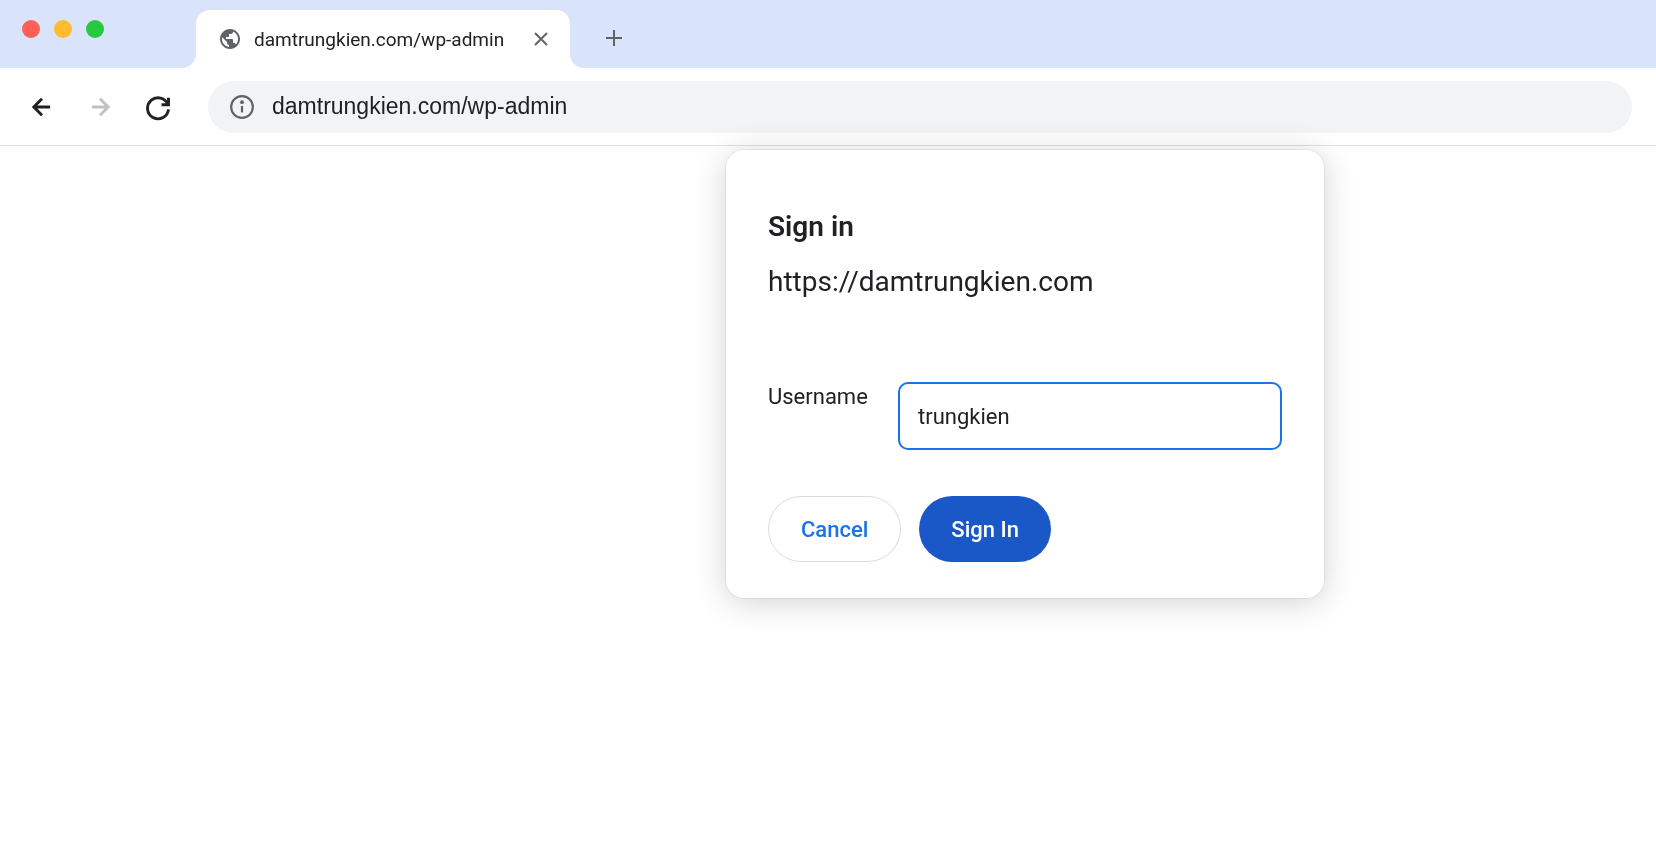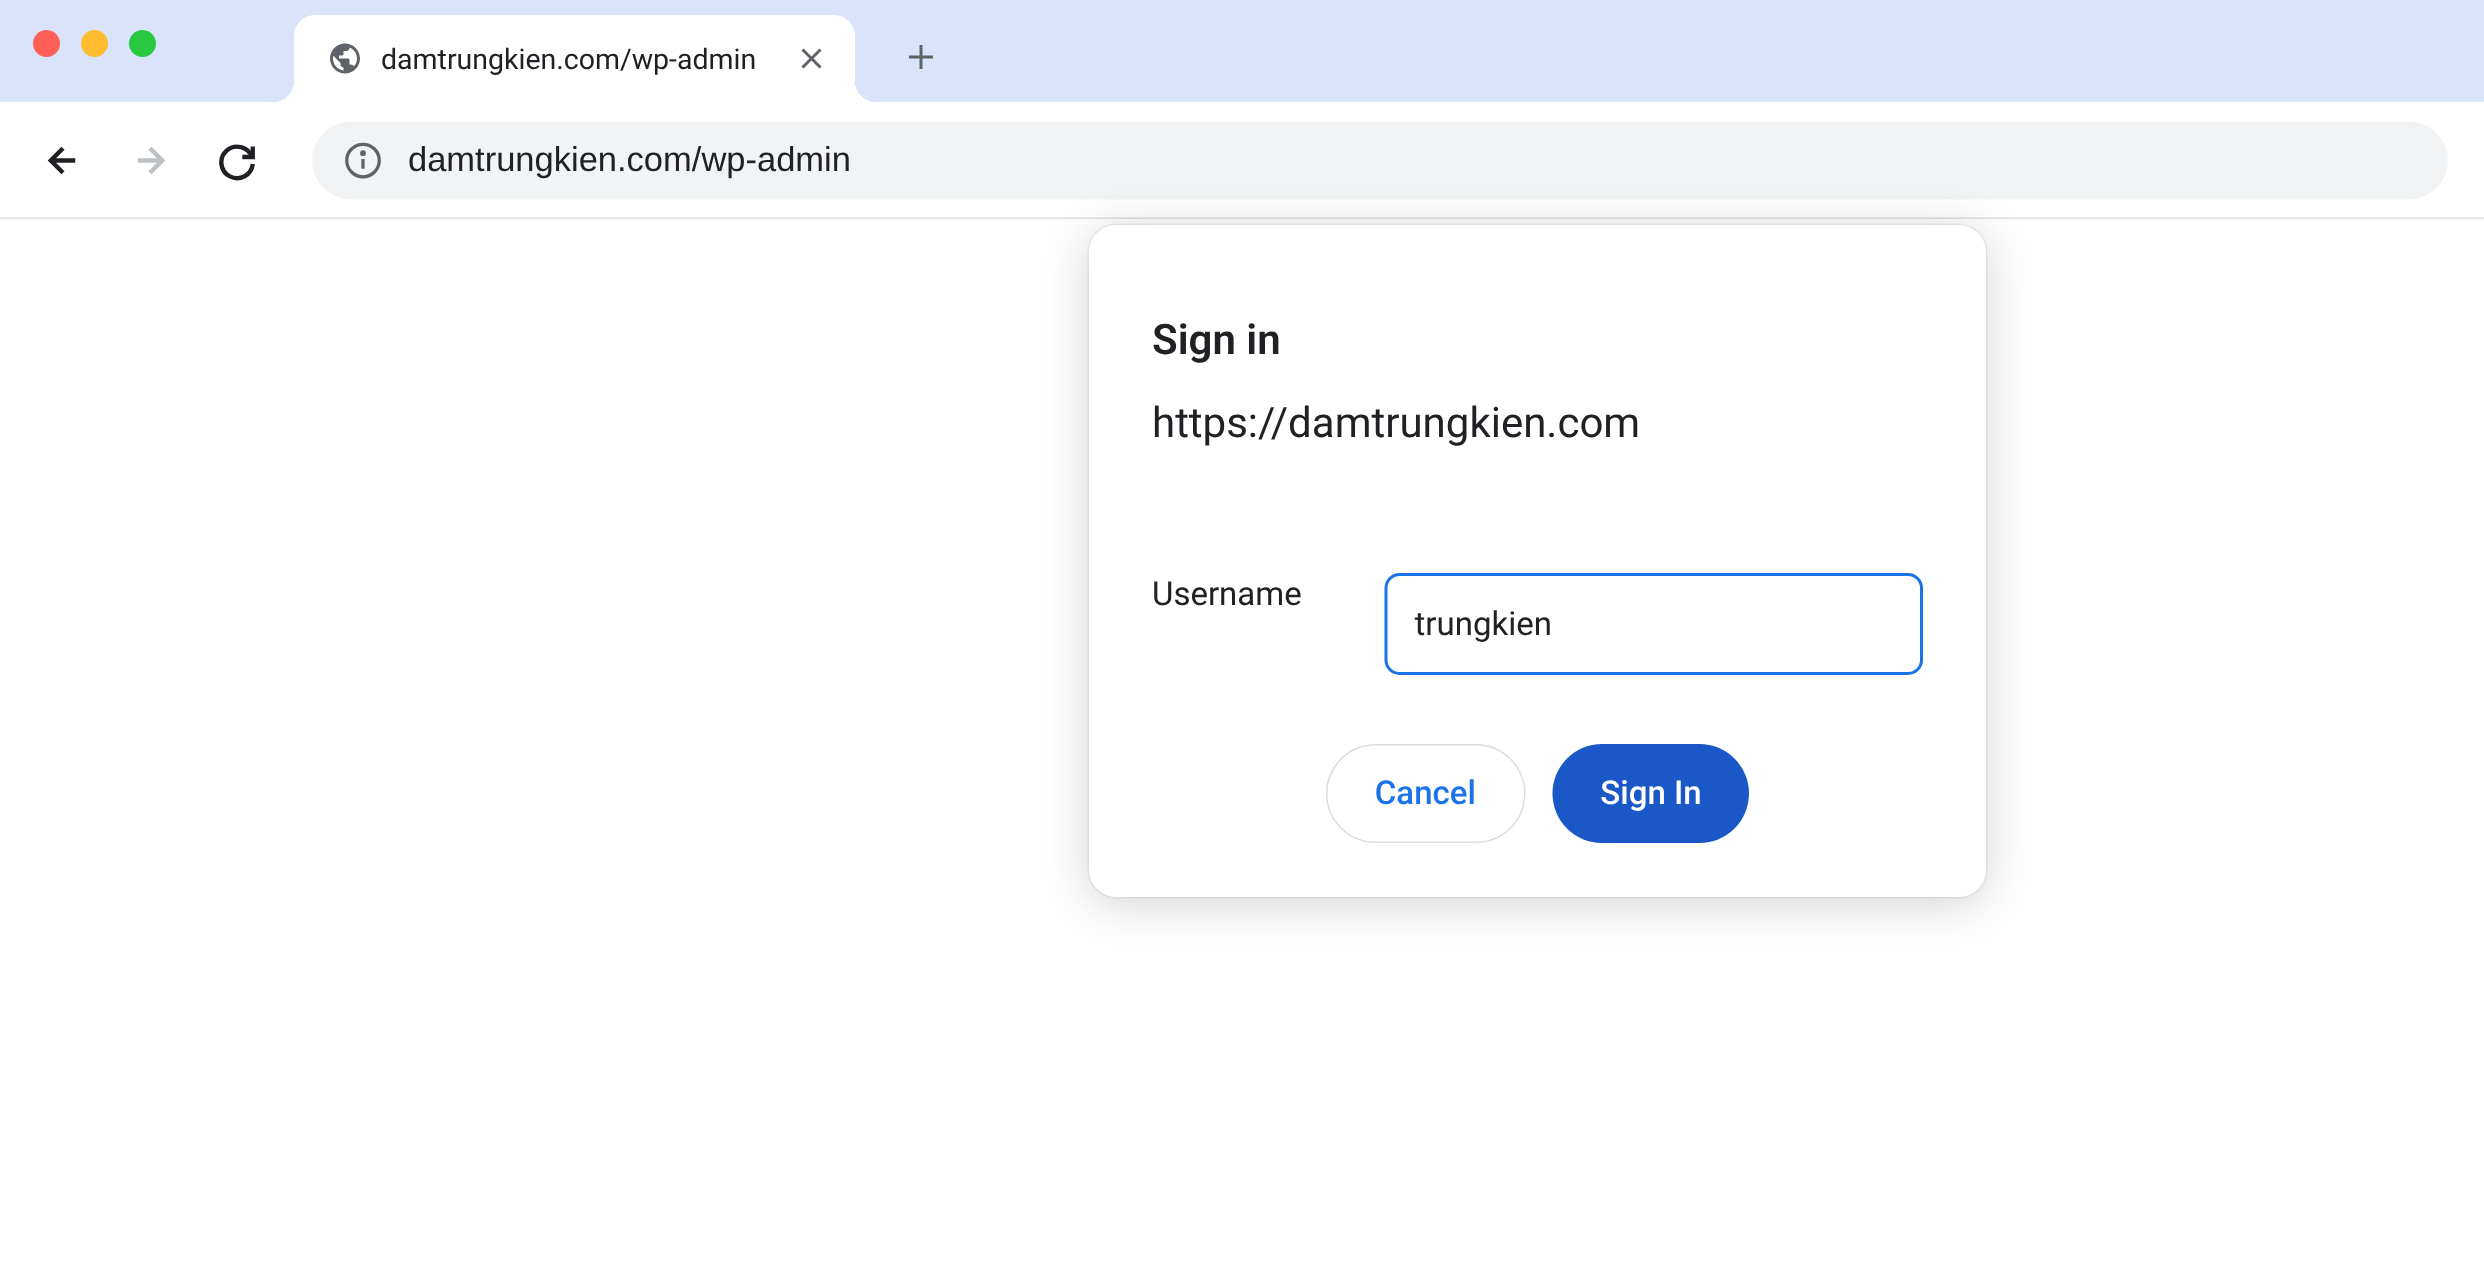--- a/index.html
+++ b/index.html
@@ -217,21 +217,20 @@
     .dialog-origin {
       font-size: 28px;
       color: #202124;
       margin-bottom: 44px;
     }
     
     .field-row {
       display: flex;
       align-items: center;
       margin-bottom: 24px;
-      gap: 25px;
     }
     
     .field-label {
       width: 130px;
       font-size: 22px;
       color: #202124;
     }
     
     .field-input {
       flex: 1;
@@ -245,21 +244,21 @@
       outline: none;
       margin-top: 40px;
     }
     
     .field-input.focused {
       border: 2.5px solid #1a73e8;
     }
     
     .dialog-buttons {
       display: flex;
-      justify-content: center;
+      justify-content: flex-start;
       gap: 18px;
       margin-top: 46px;
     }
     
     .btn {
       height: 66px;
       padding: 0 32px;
       border-radius: 34px;
       font-size: 22px;
       font-weight: 500;

